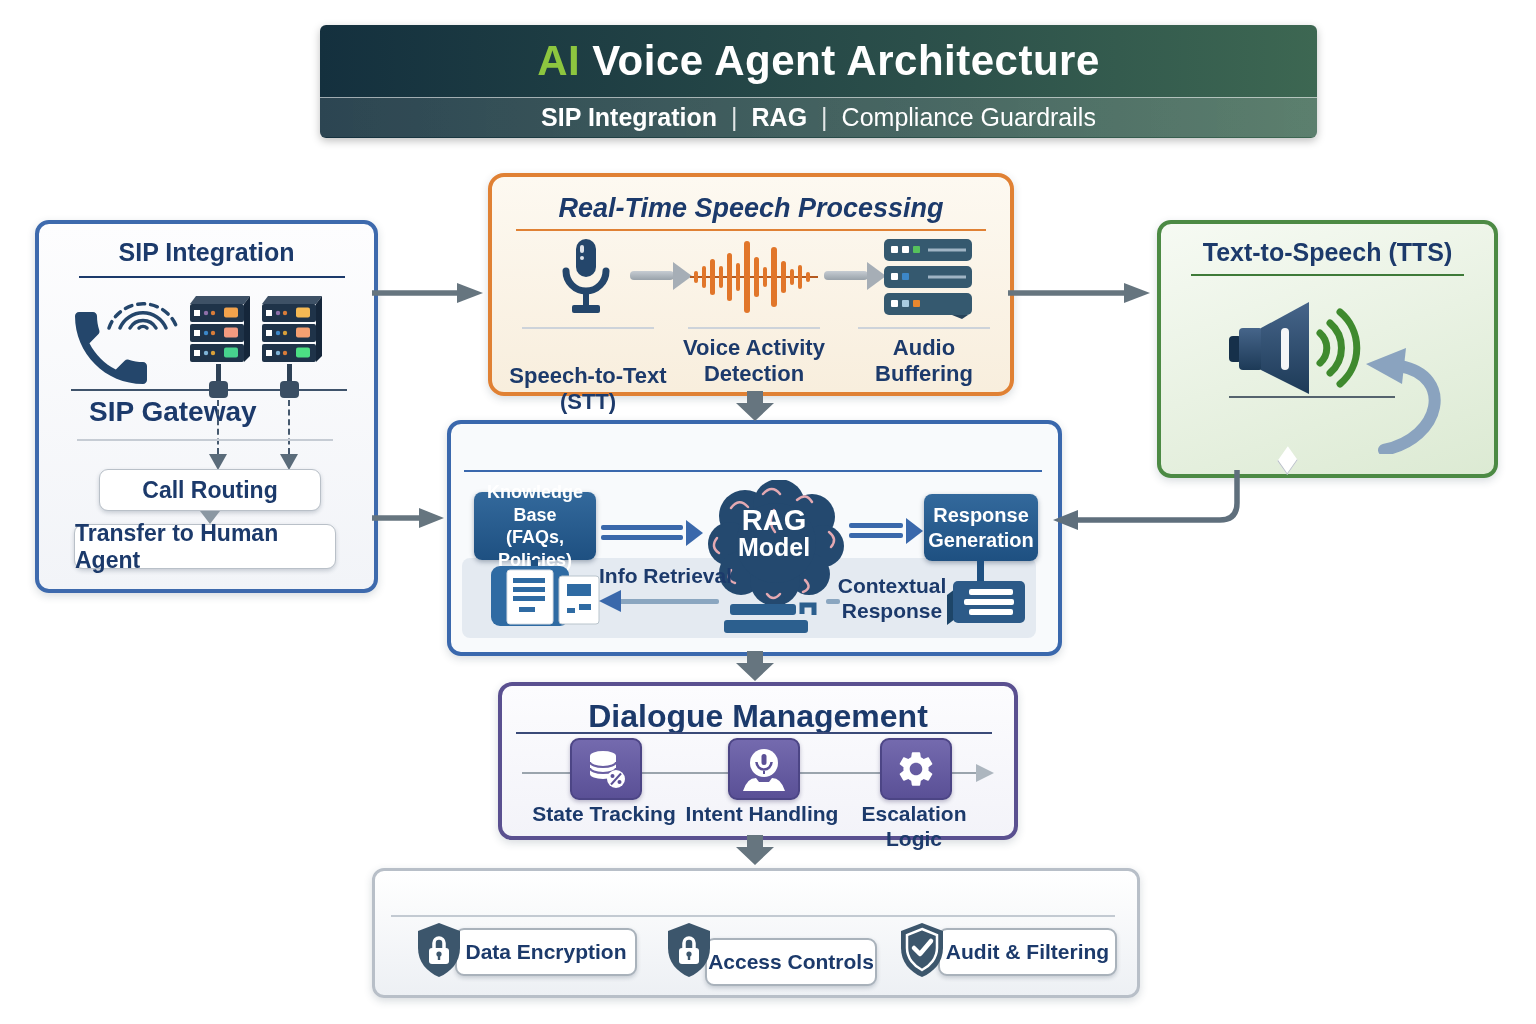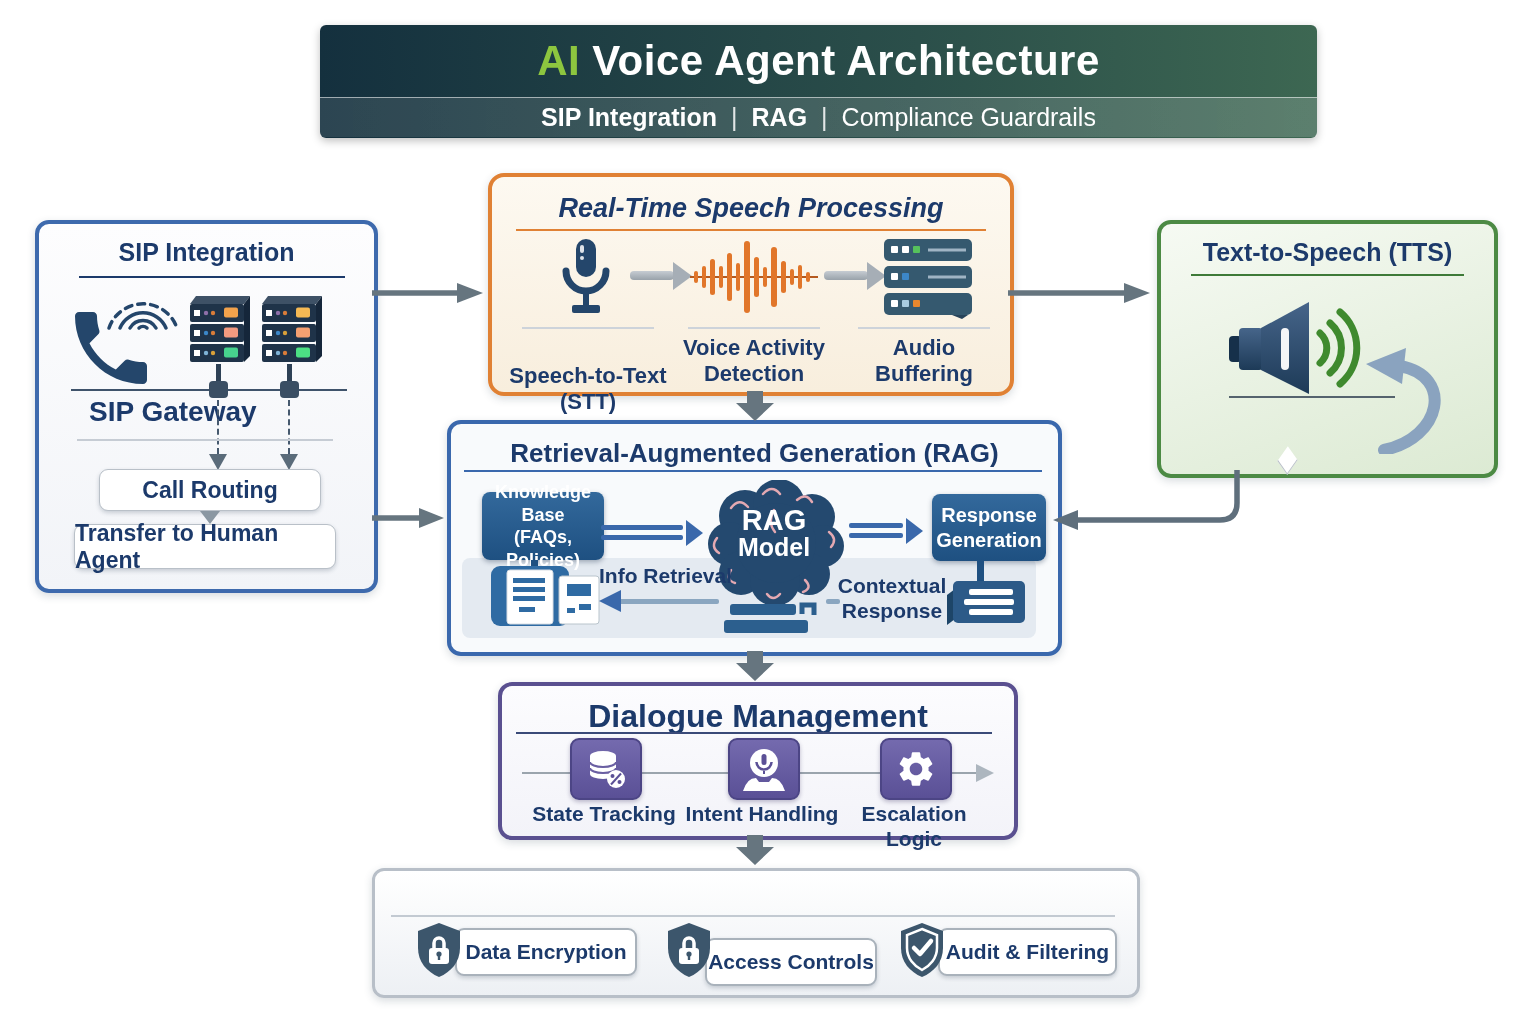--- a/index.html
+++ b/index.html
@@ -33,21 +33,21 @@
   .speech-box{left:488px;top:173px;width:518px;height:215px;border-width:4px;border-color:#e08134;border-radius:16px;
            background:linear-gradient(#fdf9f1,#f8eedd);}
   
   .tts-box{left:1157px;top:220px;width:333px;height:250px;border-width:4px;border-color:#4c8a44;
            background:linear-gradient(160deg,#f6faf3,#dcead3);}
   
   .rag-box{left:447px;top:420px;width:607px;height:228px;border-width:4px;border-color:#3a68ad;background:#f8fafc;}
   .rag-panel{position:absolute;left:11px;top:134px;width:574px;height:80px;background:#e4eaf1;border-radius:8px;}
   .bluecard{position:absolute;background:linear-gradient(#33699c,#1e5081);border-radius:8px;
             box-shadow:0 2px 5px rgba(20,40,70,.35);display:flex;flex-direction:column;align-items:center;
-            justify-content:center;color:#ffffff;font-weight:bold;text-align:center;line-height:1.25;margin-left:8px;}
+            justify-content:center;color:#ffffff;font-weight:bold;text-align:center;line-height:1.25;}
   .dblarrow{position:absolute;}
   .dblarrow .bar{height:5px;background:#3a68ab;border-radius:2px;margin:5px 0;}
   .dblarrow .head{position:absolute;right:-2px;top:50%;transform:translateY(-50%);width:0;height:0;
             border-left:17px solid #3a68ab;border-top:13px solid transparent;border-bottom:13px solid transparent;}
   
   .dlg-box{left:498px;top:682px;width:512px;height:150px;border-width:4px;border-color:#5a5090;
            background:linear-gradient(#fcfcfe,#f3f3f9);}
   .dlg-tile{position:absolute;top:52px;width:68px;height:58px;border-radius:9px;border:2px solid #4c4585;
            background:linear-gradient(#746aae,#5a5096);box-shadow:0 2px 4px rgba(50,40,90,.3);
            display:flex;align-items:center;justify-content:center;}
@@ -258,21 +258,20 @@
   <svg class="abs" style="left:193px;top:118px;" width="100" height="112" viewBox="0 0 100 112">
     <path d="M30 108 C 88 96 100 34 46 24" stroke="#8aa3bf" stroke-width="12" fill="none" stroke-linecap="round"></path>
     <polygon points="12,22 52,6 48,42" fill="#8aa3bf"></polygon>
   </svg>
   <div class="underline" style="left:68px;top:172px;width:166px;border-top-width:2.5px;border-color:#55636e;"></div>
 
   <div class="bubble-tail" style="left:118px;top:228px;"></div>
 </div>
 
 <div class="abs box rag-box">
-  <div class="box-title" style="top:14px;font-size:26px;">Retrieval-Augmented Generation (RAG)</div>
   <div class="underline" style="left:13px;top:46px;width:578px;border-top-width:2.5px;border-color:#3a68ad;"></div>
   <div class="rag-panel"></div>
 
   <div class="bluecard" style="left:23px;top:68px;width:122px;height:68px;font-size:18px;">
     <div>Knowledge Base</div>
     <div>(FAQs, Policies)</div>
   </div>
   <div class="abs" style="left:80px;top:136px;width:7px;height:16px;background:#1e5081;"></div>
 
   <div class="dblarrow" style="left:150px;top:96px;width:100px;">

